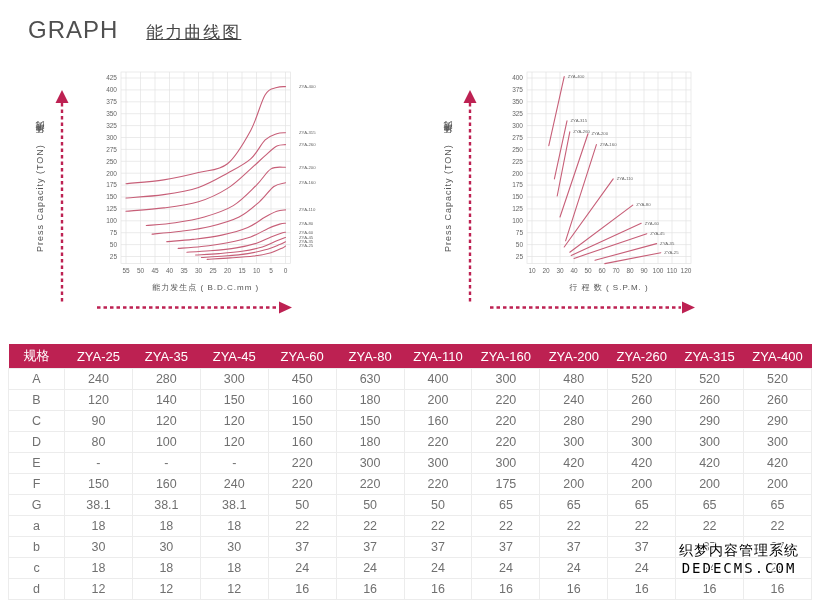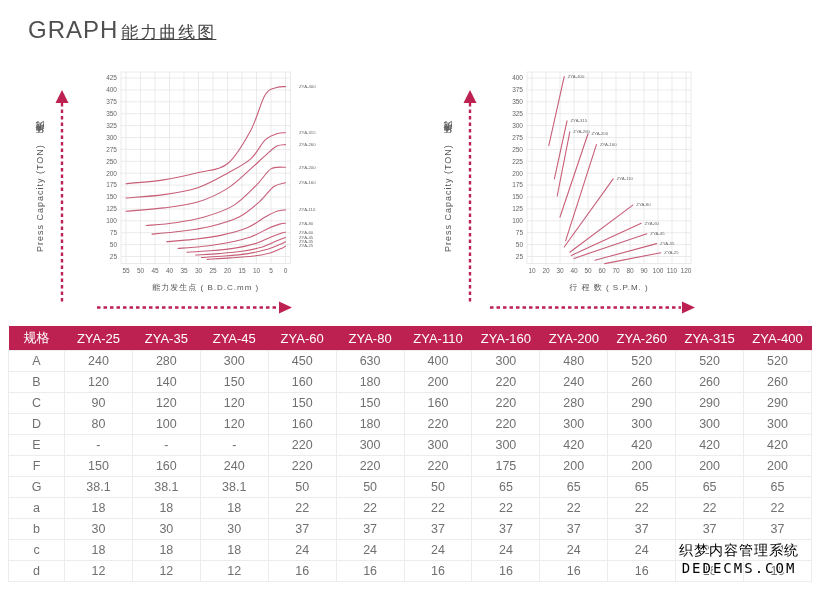--- a/index.html
+++ b/index.html
@@ -1,38 +1,38 @@
 <!DOCTYPE html>
 <html style="--accent: #bd2152;"><head>
 <meta charset="utf-8">
 <style>
   html,body{margin:0;padding:0;background:#fff;}
   #page{position:relative;width:820px;height:606px;background:#ffffff;overflow:hidden;
         font-family:"Liberation Sans","DejaVu Sans",sans-serif;}
   
-  #title{position:absolute;left:28px;top:16px;display:flex;align-items:baseline;gap:3px;}
+  #title{position:absolute;left:28px;top:16px;display:flex;align-items:baseline;gap:28px;}
   #title .en{font-size:24px;color:#4f4f4f;letter-spacing:1px;}
   #title .zh{font-size:17px;color:#444;letter-spacing:2px;text-decoration:underline;}
   
   .chart-svg{position:absolute;}
   #chart-left{left:86px;top:62px;}
   #chart-right{left:494px;top:62px;}
   .ylabel{position:absolute;writing-mode:vertical-rl;transform:rotate(180deg);
           font-size:9px;color:#555;letter-spacing:1px;height:205px;text-align:center;}
   #ylabel-left{left:34px;top:92px;}
   #ylabel-right{left:442px;top:92px;}
   .arrow-svg{position:absolute;}
   #yarrow-left{left:54px;top:90px;}
   #yarrow-right{left:462px;top:90px;}
   #xarrow-left{left:97px;top:300px;}
   #xarrow-right{left:490px;top:300px;}
   .arrow-line{stroke:var(--accent);stroke-width:2.4;stroke-dasharray:3.5 3;fill:none;}
   .arrow-head{fill:var(--accent);}
   
-  #spec-table{position:absolute;left:8px;top:326px;width:804px;border-collapse:collapse;table-layout:fixed;}
+  #spec-table{position:absolute;left:8px;top:344px;width:804px;border-collapse:collapse;table-layout:fixed;}
   #spec-table th{background:var(--accent);color:#fff;font-weight:400;font-size:13px;
                  height:24px;padding:0;text-align:center;}
   #spec-table td{border:1px solid #ececec;color:#707070;font-size:12.5px;height:20px;
                  padding:0;text-align:center;background:#fff;}
   #spec-table th.rowhead-col{width:56px;}
   
   #watermark{position:absolute;left:664px;top:542px;width:150px;text-align:center;z-index:5;
              color:#000;font-weight:normal;line-height:1.25;
              text-shadow:-1px -1px 0 #fff,1px -1px 0 #fff,-1px 1px 0 #fff,1px 1px 0 #fff,
                          0 -1px 0 #fff,0 1px 0 #fff,-1px 0 0 #fff,1px 0 0 #fff;}

